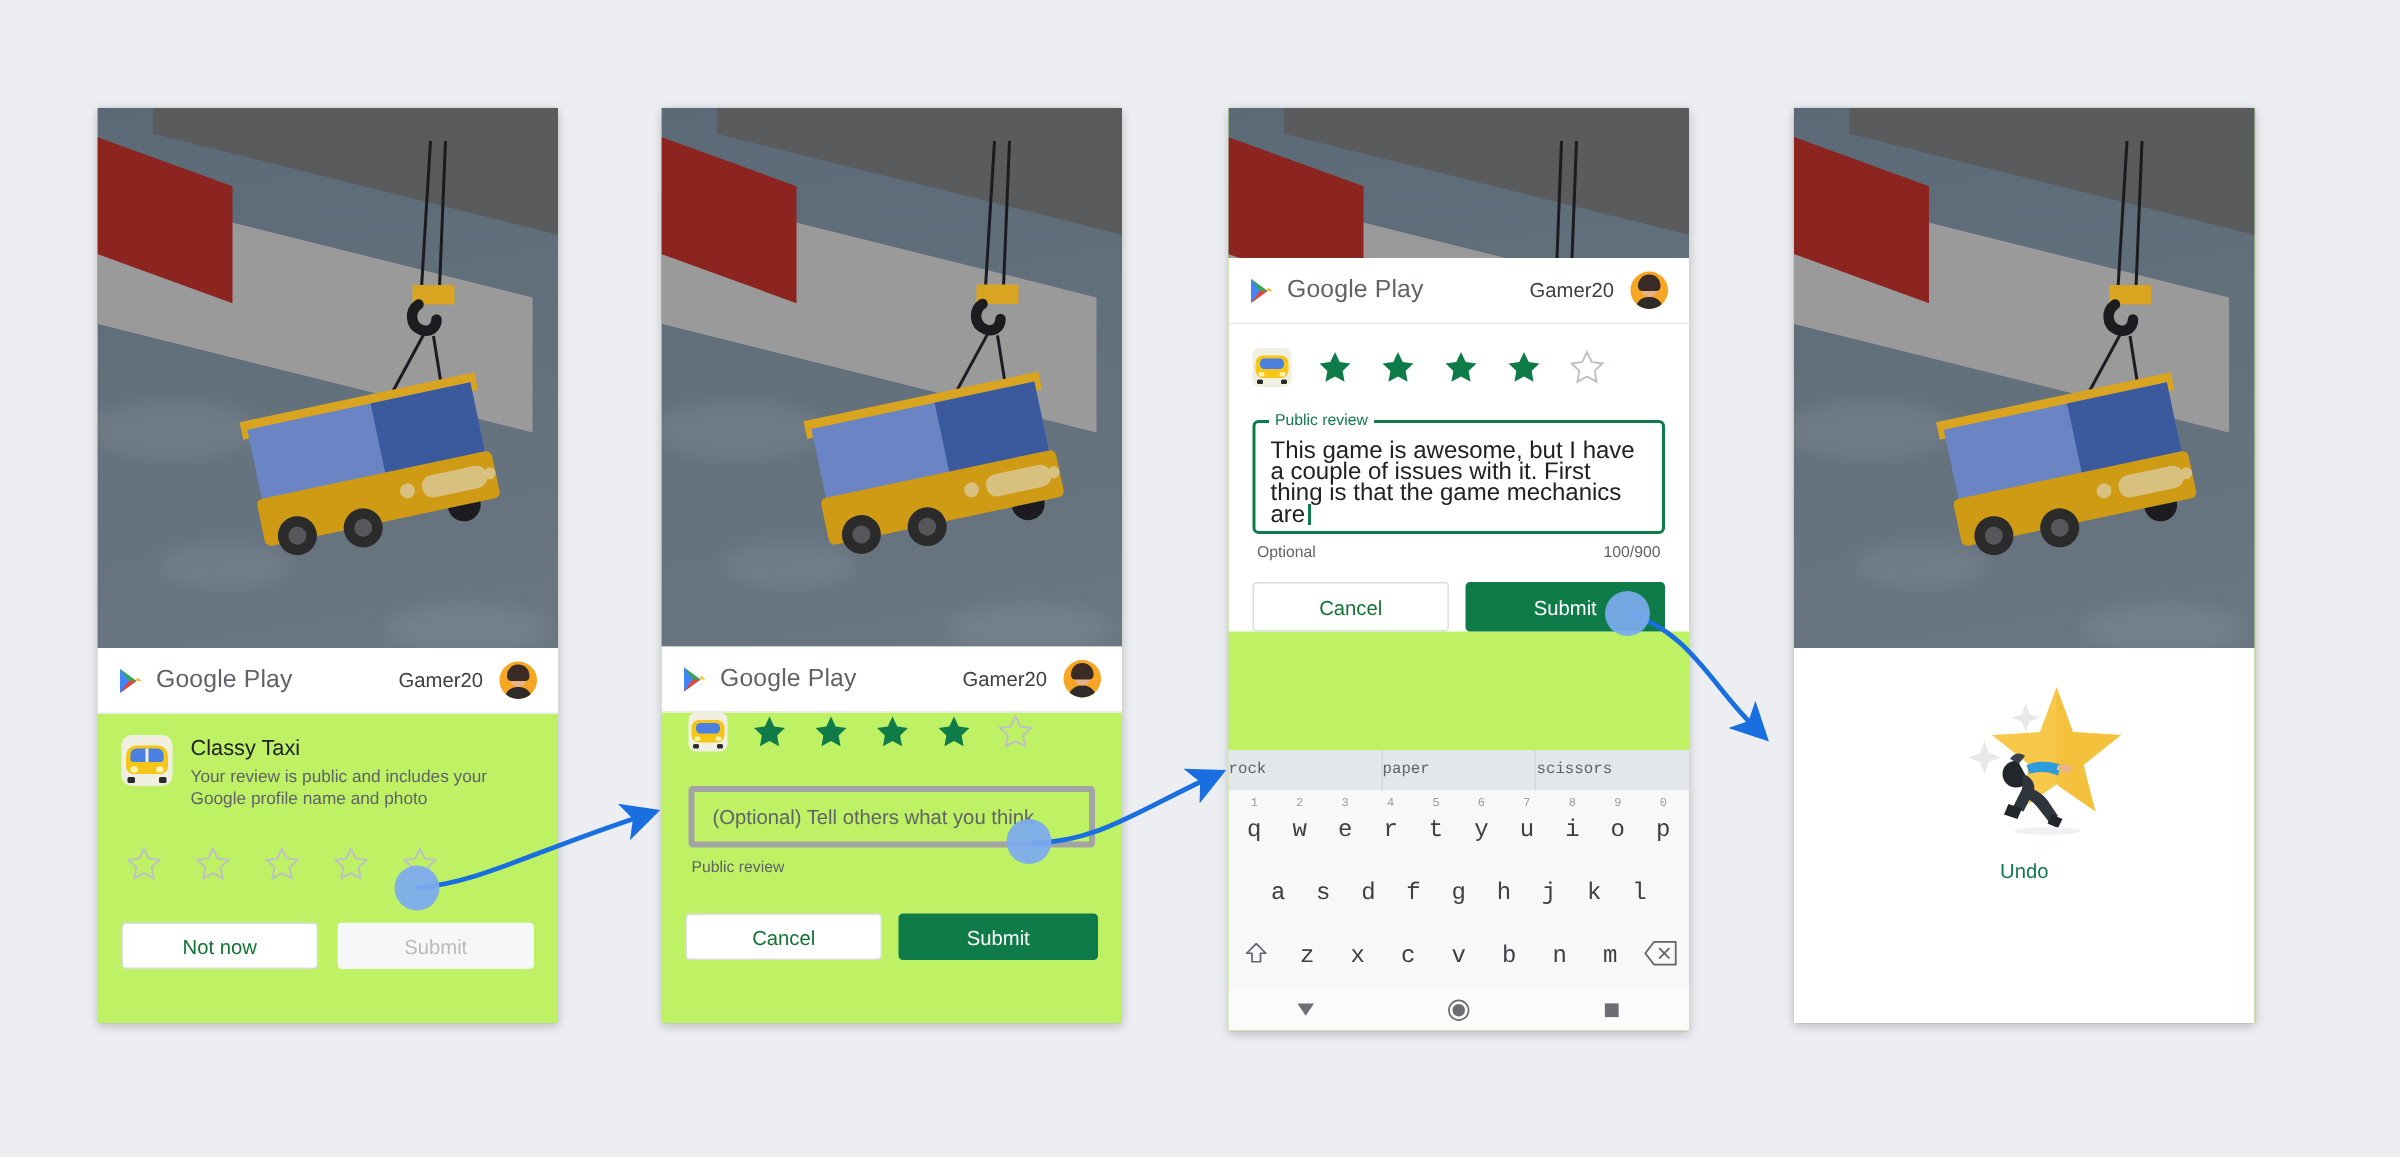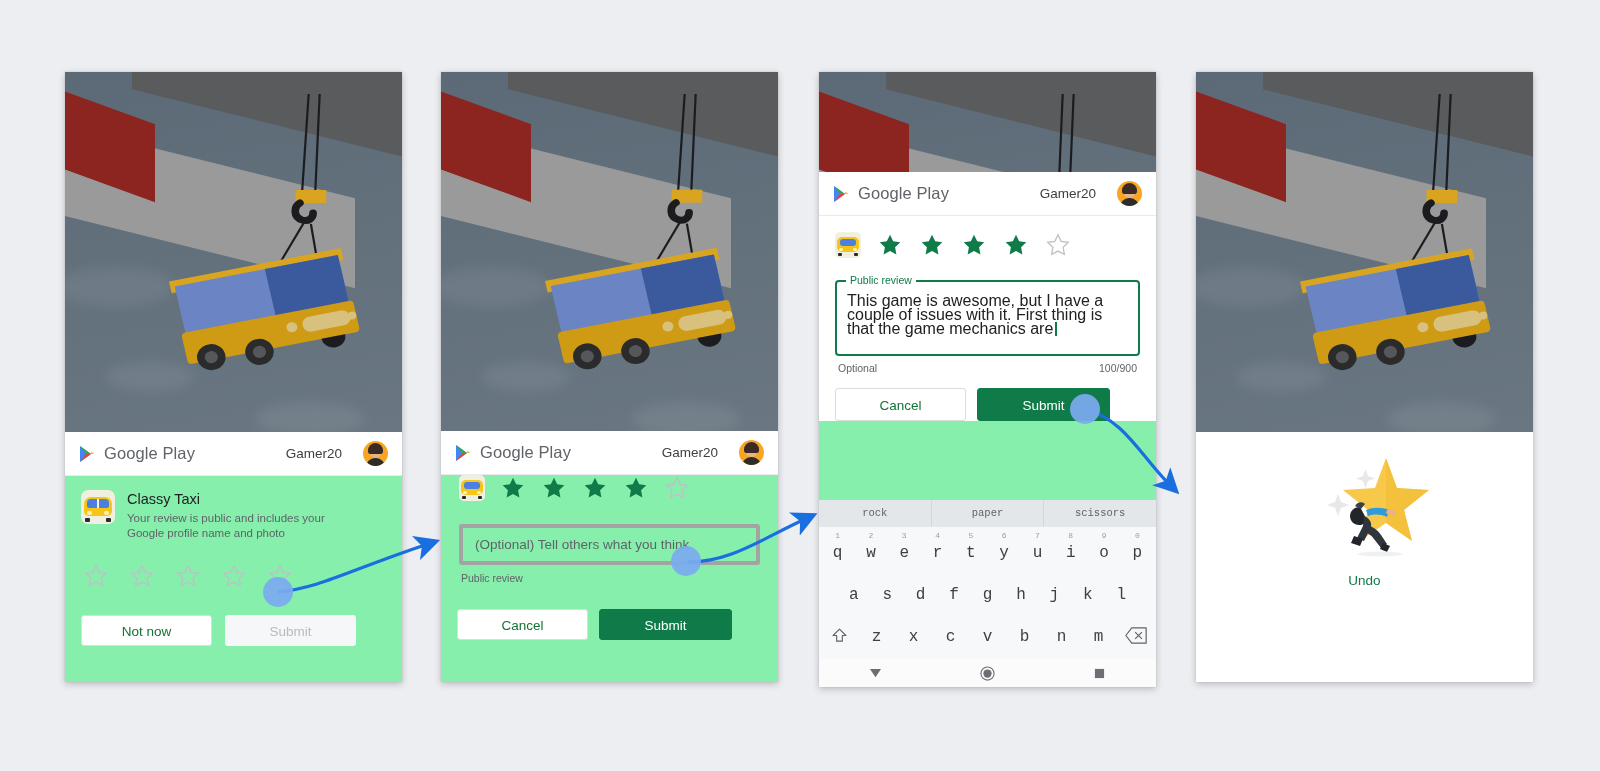--- a/index.html
+++ b/index.html
@@ -16,24 +16,23 @@
   }
 
   .stage {
     position: absolute;
     inset: 0;
   }
 
   
   .panel {
     position: absolute;
-    background: #86efac;
+    background: #bef264;
     box-shadow: 0 2px 7px rgba(0,0,0,0.22), 0 0 1px rgba(0,0,0,0.18);
     overflow: hidden;
-    padding-left: 30px;
   }
   #panel1 { left: 65px;   top: 72px; width: 307px; height: 610px; }
   #panel2 { left: 441px;  top: 72px; width: 307px; height: 610px; }
   #panel3 { left: 819px;  top: 72px; width: 307px; height: 615px; }
   #panel4 { left: 1196px; top: 72px; width: 307px; height: 610px; }
 
   
   .game {
     position: absolute;
     left: 0; right: 0; top: 0;
@@ -98,21 +97,21 @@
   .gp-text {
     font-size: 16.5px;
     color: #5f6368;
     letter-spacing: .1px;
     font-weight: 400;
   }
   .spacer { flex: 1 1 auto; }
   .user-name {
     font-size: 13.5px;
     color: #3c4043;
-    margin-right: 21px;
+    margin-right: 11px;
   }
   .avatar {
     width: 25px; height: 25px;
     border-radius: 50%;
     background: #f6a623;
     position: relative;
     overflow: hidden;
     flex: 0 0 auto;
   }
   .av-hair {
@@ -280,21 +279,20 @@
     font-family: "Liberation Mono", "DejaVu Sans Mono", monospace;
     padding-bottom: 0;
   }
   .suggest {
     display: flex;
     height: 27px;
     background: #e4e7ea;
   }
   .suggest > div {
     flex: 1 1 0;
-    text-align: center;
     line-height: 27px;
     font-size: 10.5px;
     color: #5f6368;
     border-right: 1px solid #d3d7db;
     box-sizing: border-box;
   }
   .suggest > div:last-child { border-right: none; }
   .kb-rows { padding: 4px 2px 2px 2px; }
   .kb-row {
     display: flex;

